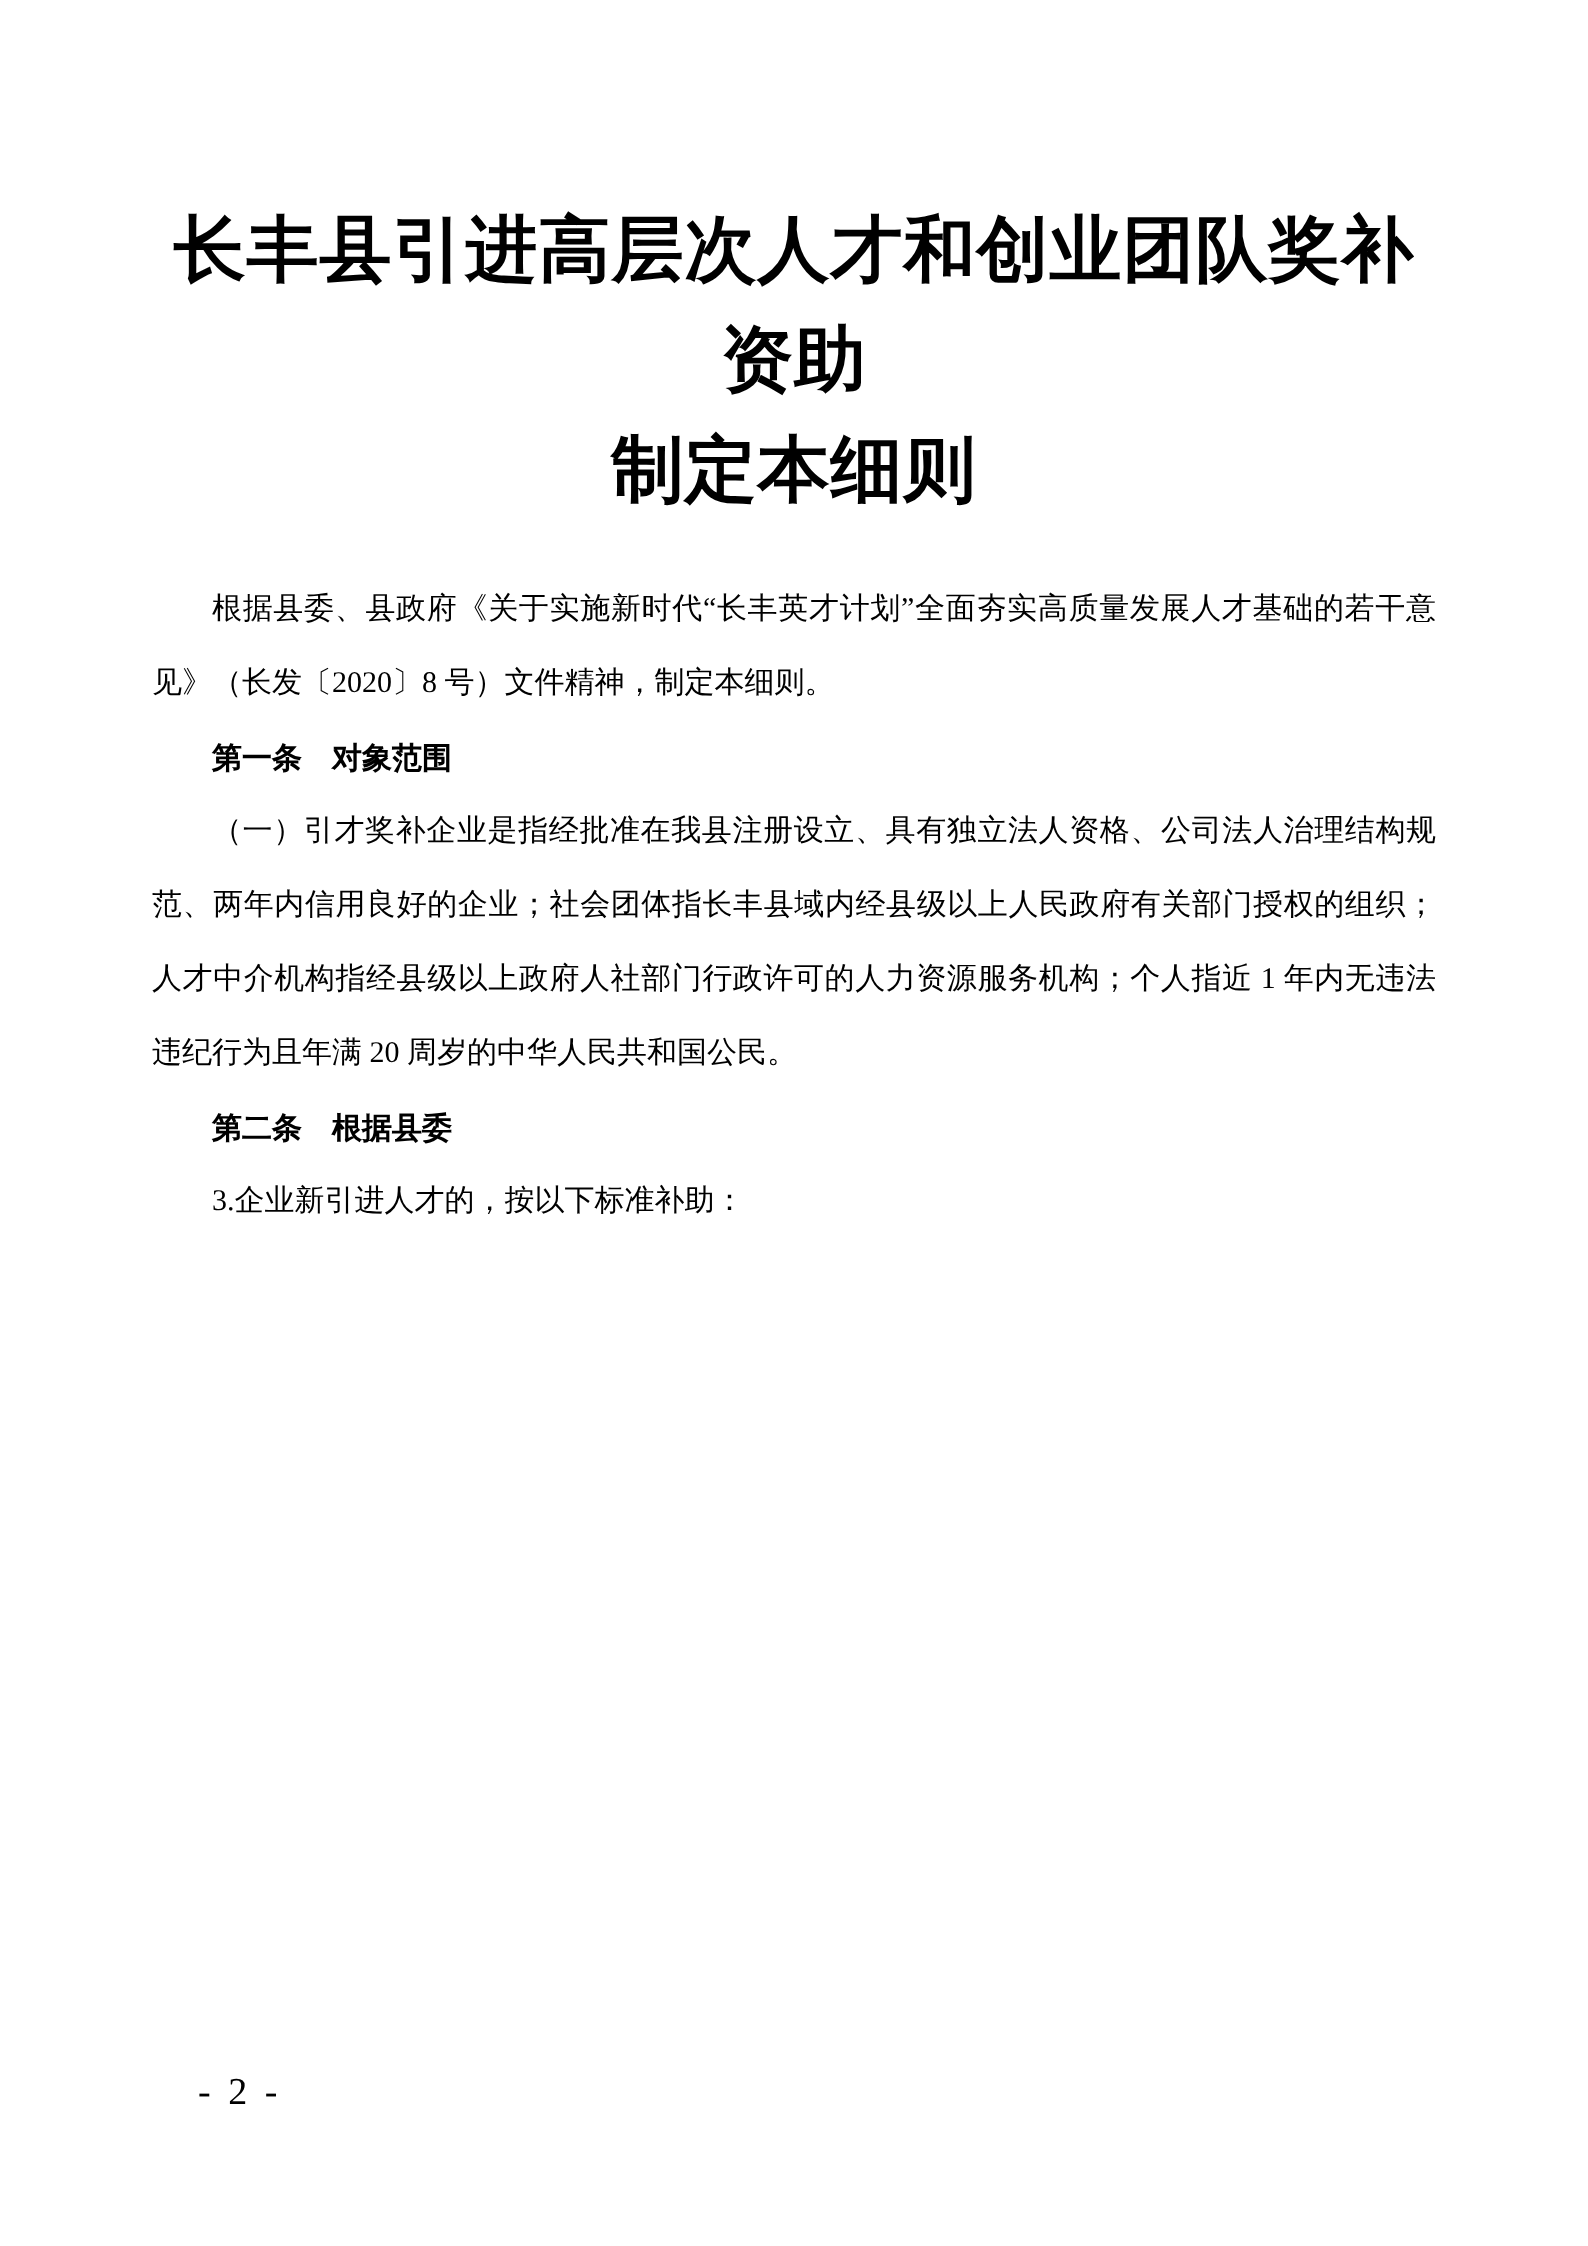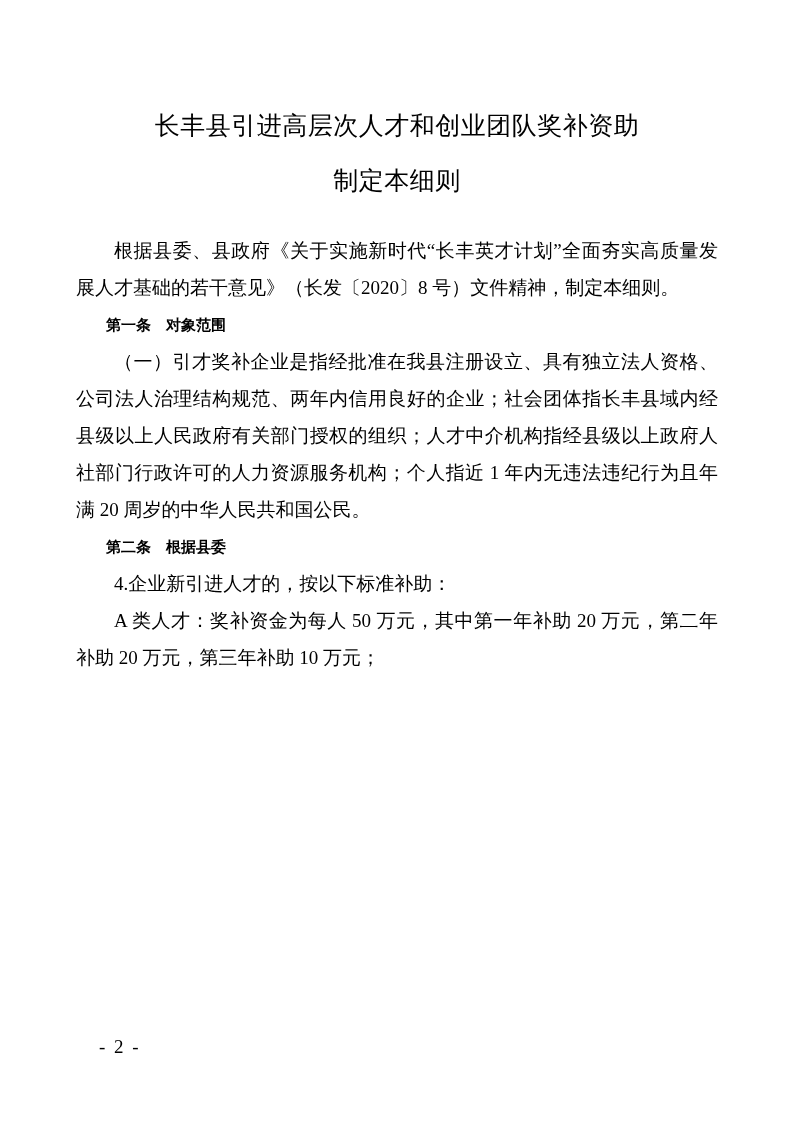--- a/index.html
+++ b/index.html
@@ -17,32 +17,32 @@
     color: #000000;
   }
   .content {
     position: absolute;
     left: 76px;
     top: 98px;
     width: 642px;
   }
   .doc-title {
     font-family: "Liberation Serif", "DejaVu Serif", serif;
-    font-weight: normal;
-    font-size: 25px;
+    font-weight: bold;
+    font-size: 36px;
     line-height: 55px;
     text-align: center;
     letter-spacing: 0.5px;
     margin: 0 0 24px 0;
   }
   .doc-title .title-line {
     display: block;
   }
   .body-text {
-    font-size: 19px;
+    font-size: 15px;
     line-height: 37px;
     text-align: justify;
     text-justify: inter-ideograph;
     text-indent: 2em;
     margin: 0;
     word-break: break-all;
   }
   .section-heading {
     font-family: "Liberation Sans", "DejaVu Sans", sans-serif;
     font-weight: bold;
@@ -68,19 +68,18 @@
 
     <h1 class="doc-title">
       <span class="title-line">长丰县引进高层次人才和创业团队奖补资助</span>
       <span class="title-line">制定本细则</span>
     </h1>
 
     <p class="body-text">根据县委、县政府《关于实施新时代“长丰英才计划”全面夯实高质量发展人才基础的若干意见》（长发〔2020〕8 号）文件精神，制定本细则。</p>
     <p class="section-heading">第一条　对象范围</p>
     <p class="body-text">（一）引才奖补企业是指经批准在我县注册设立、具有独立法人资格、公司法人治理结构规范、两年内信用良好的企业；社会团体指长丰县域内经县级以上人民政府有关部门授权的组织；人才中介机构指经县级以上政府人社部门行政许可的人力资源服务机构；个人指近 1 年内无违法违纪行为且年满 20 周岁的中华人民共和国公民。</p>
     <p class="section-heading">第二条　根据县委</p>
-    <p class="body-text">4.企业新引进人才的，按以下标准补助：</p>
-    <p class="body-text">A 类人才：奖补资金为每人 50 万元，其中第一年补助 20 万元，第二年补助 20 万元，第三年补助 10 万元；</p>
+    <p class="body-text">3.企业新引进人才的，按以下标准补助：</p>
 
   </div>
 
   <div class="page-number">- 2 -</div>
 </div>
 
 </body></html>

